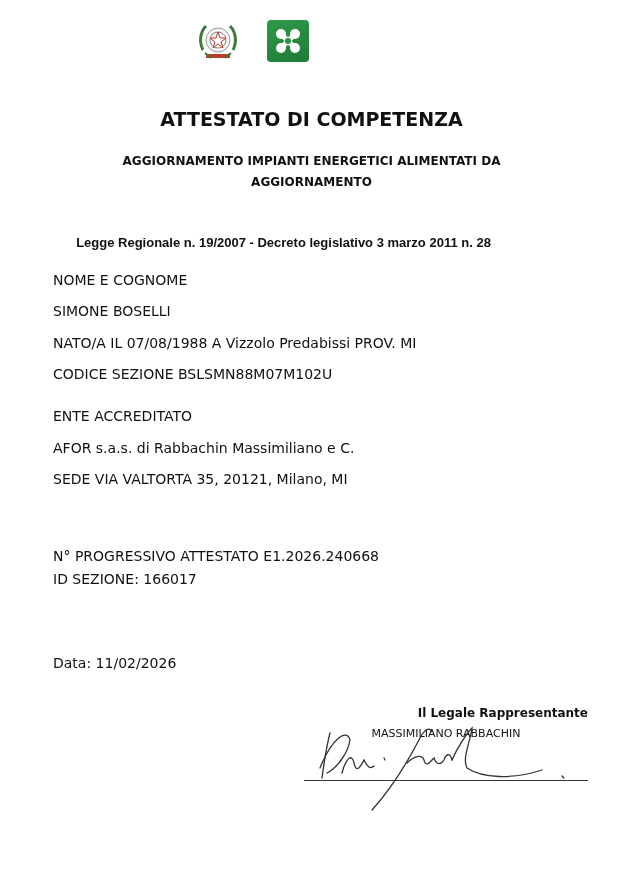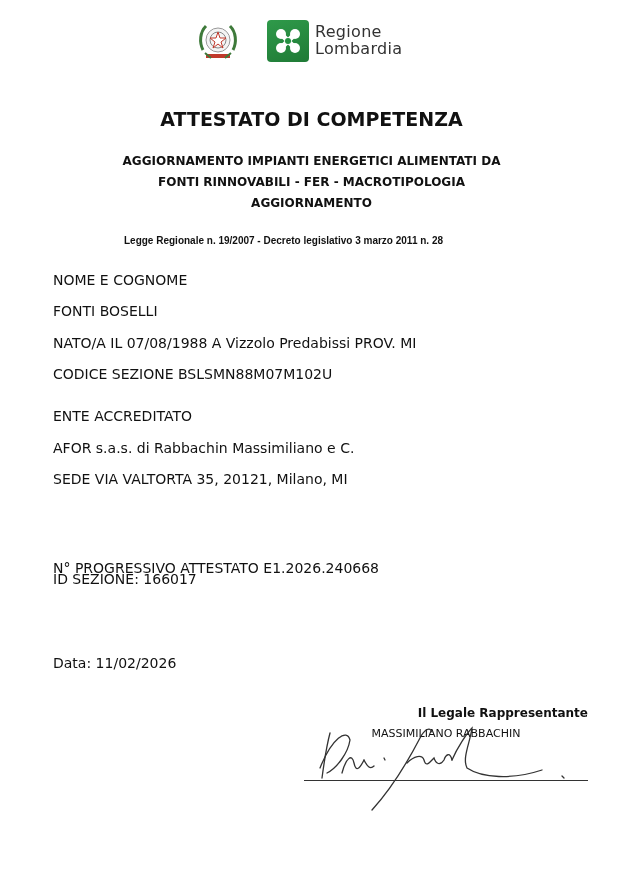--- a/index.html
+++ b/index.html
@@ -3,21 +3,21 @@
   <meta charset="utf-8">
   <style>
     html, body { margin: 0; padding: 0; background: #ffffff; }
     body { width: 623px; height: 882px; position: relative; overflow: hidden; font-family: "DejaVu Sans", sans-serif; color: #111; }
     .logos { position: absolute; top: 18px; left: 0; width: 623px; height: 48px; }
     .emblem { position: absolute; left: 197px; top: 2px; width: 42px; height: 44px; }
     .rl-logo { position: absolute; left: 267px; top: 2px; width: 42px; height: 42px; border-radius: 4px; background: linear-gradient(160deg,#2f9a4a 0%,#1f7a36 100%); display: flex; align-items: center; justify-content: center; }
     .rl-text { position: absolute; left: 315px; top: 5px; font-family: "DejaVu Sans", sans-serif; font-size: 16px; line-height: 17px; color: #333; letter-spacing: 0.3px; }
     .title-main { position: absolute; top: 108px; left: 0; width: 623px; text-align: center; font-family: "DejaVu Sans", sans-serif; font-weight: bold; font-size: 19px; }
     .title-course { position: absolute; top: 151px; left: 0; width: 623px; text-align: center; font-family: "DejaVu Sans", sans-serif; font-weight: bold; font-size: 12px; line-height: 21px; }
-    .law { position: absolute; top: 235px; left: 0; width: 567px; text-align: center; font-family: "Liberation Sans", sans-serif; font-weight: bold; font-size: 10px; }
+    .law { position: absolute; top: 235px; left: 0; width: 567px; text-align: center; font-family: "Liberation Sans", sans-serif; font-weight: bold; font-size: 13px; }
     .field { position: absolute; left: 53px; font-family: "DejaVu Sans", sans-serif; font-size: 14px; color: #111; white-space: nowrap; }
     .sig-block { position: absolute; left: 304px; top: 706px; width: 284px; }
     .sig-title { position: absolute; top: 0; left: 0; width: 284px; text-align: right; font-family: "DejaVu Sans", sans-serif; font-weight: bold; font-size: 12px; }
     .sig-name { position: absolute; top: 21px; left: 0; width: 284px; text-align: center; font-family: "DejaVu Sans", sans-serif; font-size: 11px; }
     .sig-line { position: absolute; top: 74px; left: 0; width: 284px; height: 1px; background: #333; }
     .signature { position: absolute; left: 312px; top: 718px; width: 280px; height: 95px; }
   </style>
 </head>
 <body>
 
@@ -36,46 +36,41 @@
       <g fill="#ffffff">
         <circle cx="8" cy="8" r="5"></circle>
         <circle cx="22" cy="8" r="5"></circle>
         <circle cx="8" cy="22" r="5"></circle>
         <circle cx="22" cy="22" r="5"></circle>
         <path d="M8 8 L22 22 M22 8 L8 22" stroke="#fff" stroke-width="5"></path>
       </g>
       <circle cx="15" cy="15" r="3" fill="#249040"></circle>
     </svg>
   </div>
-  <div class="rl-text">
-    <div>Regione</div>
-    <div>Lombardia</div>
-  </div>
 </div>
 
 <div class="title-main">ATTESTATO DI COMPETENZA</div>
 
 <div class="title-course">
   <div>AGGIORNAMENTO IMPIANTI ENERGETICI ALIMENTATI DA</div>
-  <div>FONTI RINNOVABILI - FER - MACROTIPOLOGIA</div>
   <div>AGGIORNAMENTO</div>
 </div>
 
 <div class="law">Legge Regionale n. 19/2007 - Decreto legislativo 3 marzo 2011 n. 28</div>
 
 <div class="field" style="top:272px">NOME E COGNOME</div>
-<div class="field" style="top:303px">FONTI BOSELLI</div>
+<div class="field" style="top:303px">SIMONE BOSELLI</div>
 <div class="field" style="top:335px">NATO/A IL 07/08/1988 A Vizzolo Predabissi PROV. MI</div>
 <div class="field" style="top:366px">CODICE SEZIONE BSLSMN88M07M102U</div>
 
 <div class="field" style="top:408px">ENTE ACCREDITATO</div>
 <div class="field" style="top:440px">AFOR s.a.s. di Rabbachin Massimiliano e C.</div>
 <div class="field" style="top:471px">SEDE VIA VALTORTA 35, 20121, Milano, MI</div>
 
-<div class="field" style="top:560px">N° PROGRESSIVO ATTESTATO E1.2026.240668</div>
+<div class="field" style="top:548px">N° PROGRESSIVO ATTESTATO E1.2026.240668</div>
 <div class="field" style="top:571px">ID SEZIONE: 166017</div>
 
 <div class="field" style="top:655px">Data: 11/02/2026</div>
 
 <div class="sig-block">
   <div class="sig-title">Il Legale Rappresentante</div>
   <div class="sig-name">MASSIMILIANO RABBACHIN</div>
   <div class="sig-line"></div>
 </div>
 

